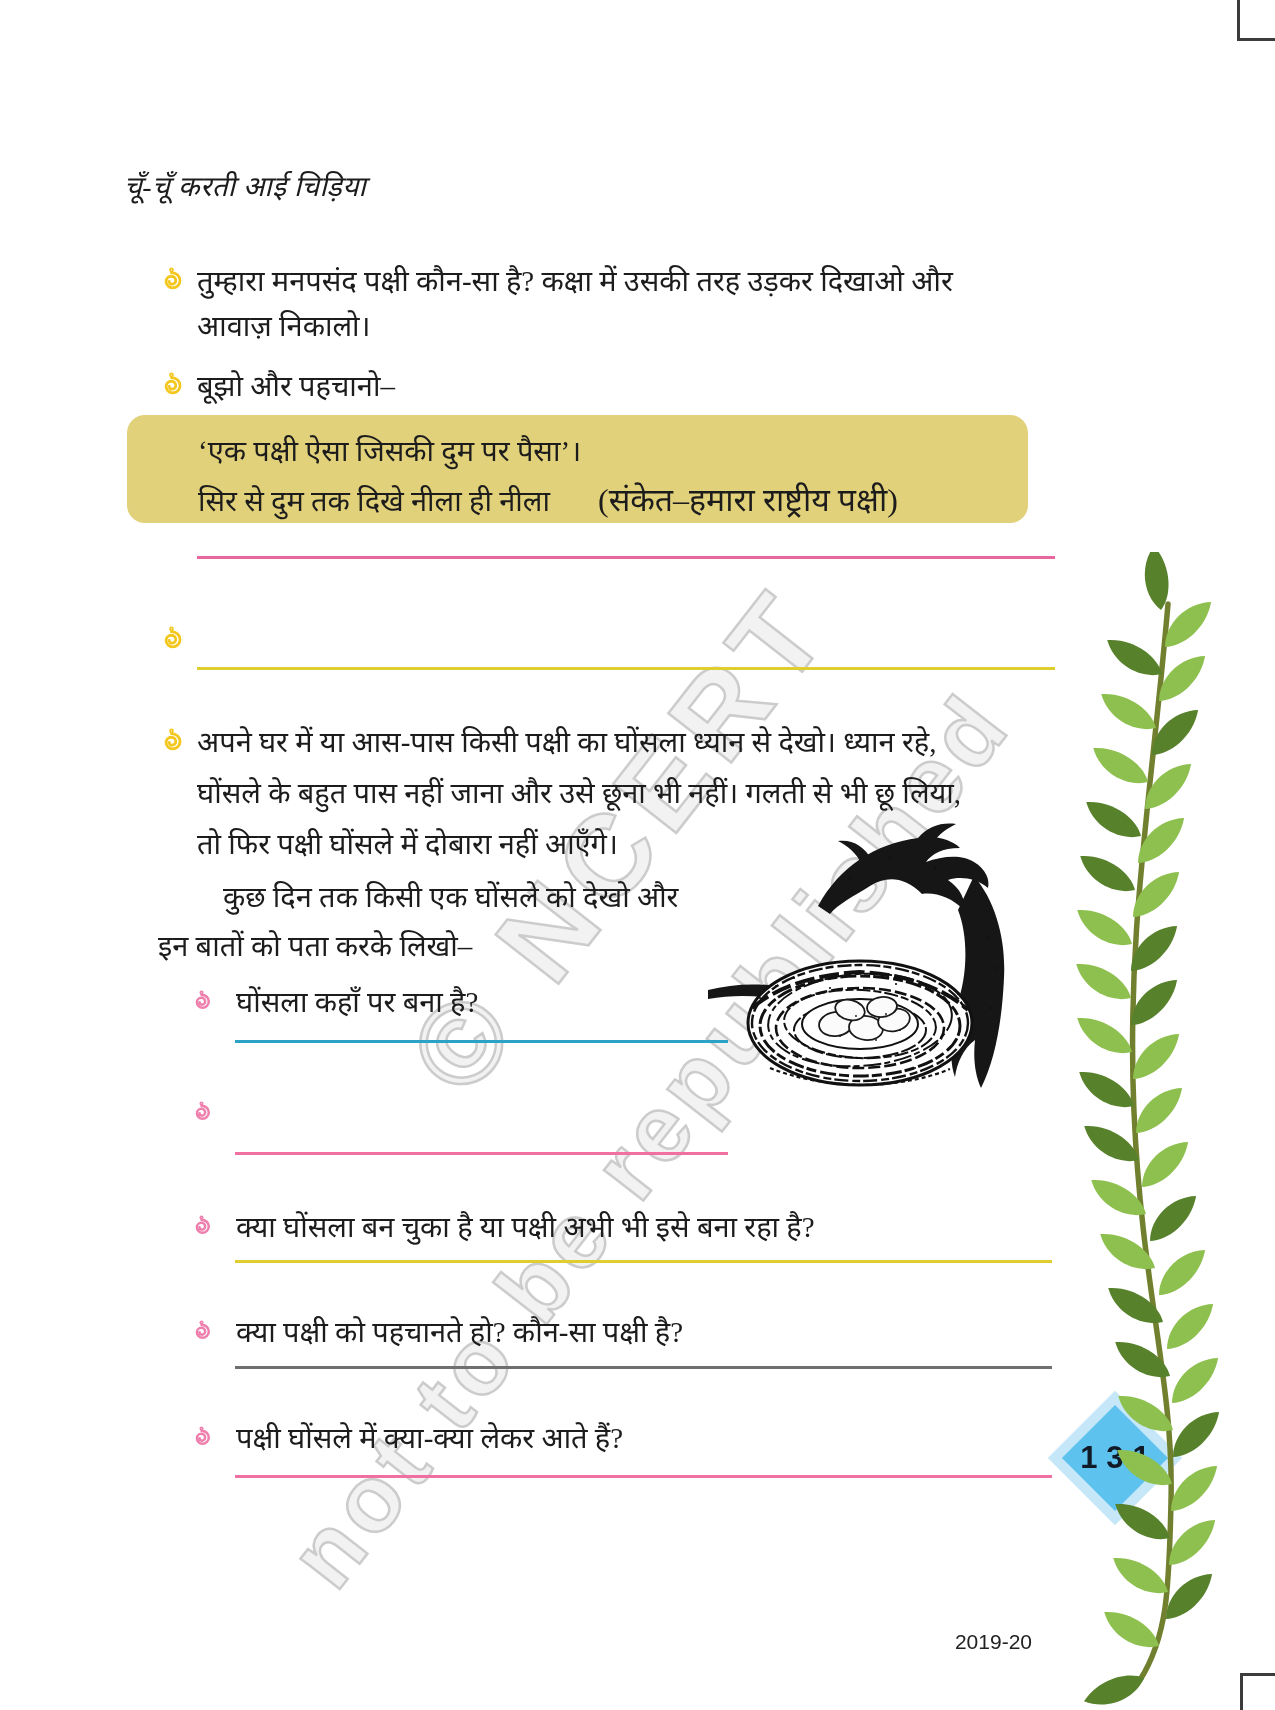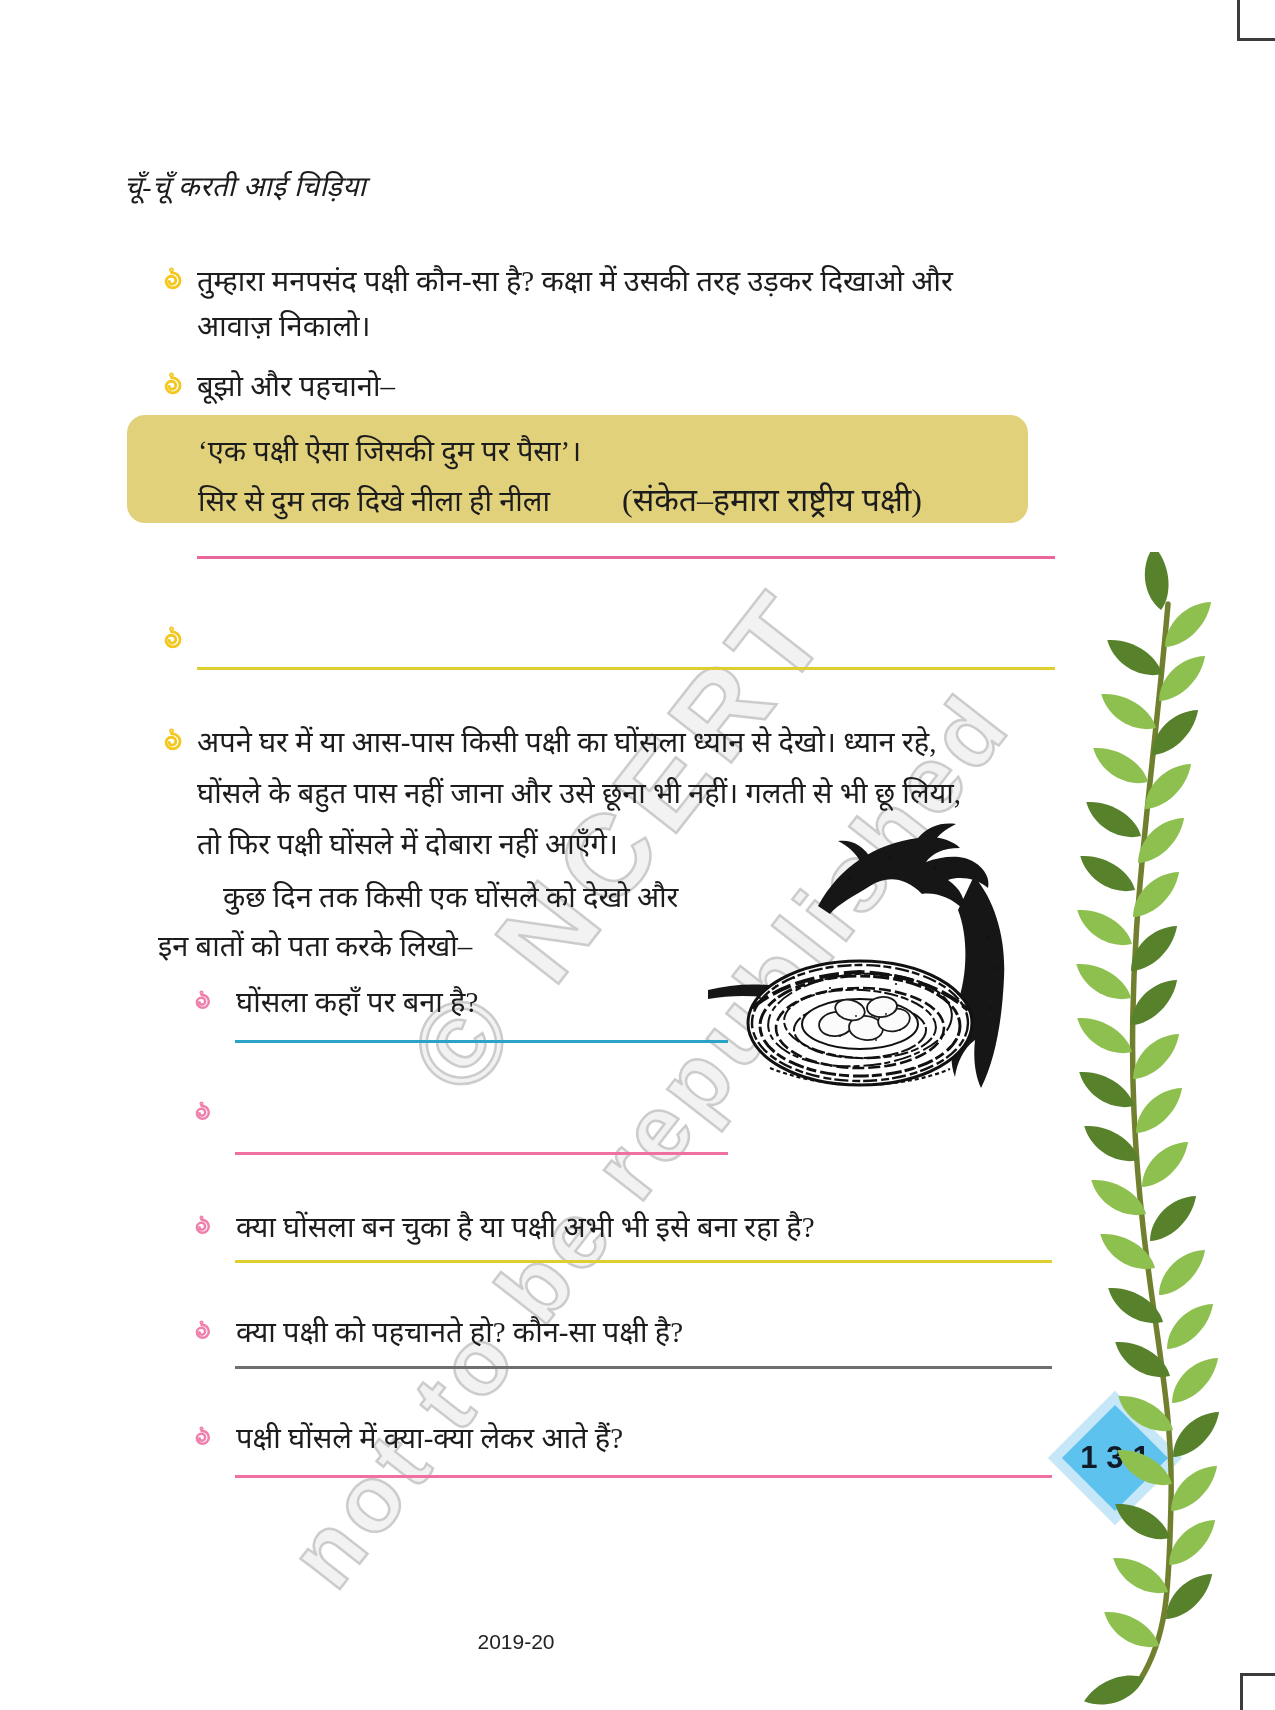--- a/index.html
+++ b/index.html
@@ -18,21 +18,21 @@
   
   .tline{font-size:29px; line-height:45px; white-space:nowrap; z-index:3;}
   
   .spiral{z-index:3;}
   
   .riddle-box{
     left:127px; top:415px; width:901px; height:108px;
     background:#e2d17b; border-radius:18px; z-index:2;
   }
   .riddle-l1{left:198px; top:429px;}
-  .riddle-l2{left:198px; top:478px; display:flex; align-items:baseline; gap:72px;}
+  .riddle-l2{left:198px; top:478px; display:flex; align-items:baseline; gap:48px;}
   .hint{font-size:32px;}
   
   .rule{height:3px; z-index:3;}
   .rule-sep {background:#e8679c;}
   .rule-yel {background:#dfce2f;}
   .rule-teal{background:#2aa3c6;}
   .rule-pink{background:#f170a2;}
   .rule-gray{background:#6f6f6f;}
   
   .wm{
@@ -54,21 +54,21 @@
     position:absolute; left:0; top:0; width:134px; height:134px;
     display:flex; align-items:center; justify-content:center;
     font-family:"Liberation Sans","DejaVu Sans",sans-serif;
     font-weight:700; font-size:31px; letter-spacing:9px; color:#111b28;
     padding-left:9px; box-sizing:border-box;
   }
   
   .cmark{background:#3c3c3c; z-index:3;}
   
   .footer-year{
-    left:0; top:1630px; width:1032px; text-align:center;
+    left:0; top:1630px; width:1032px; text-align:right;
     font-family:"Liberation Sans","DejaVu Sans",sans-serif;
     font-size:21px; color:#222; z-index:3;
   }
   svg{display:block;}
 </style>
 </head>
 <body>
 
 <div class="page">
 

